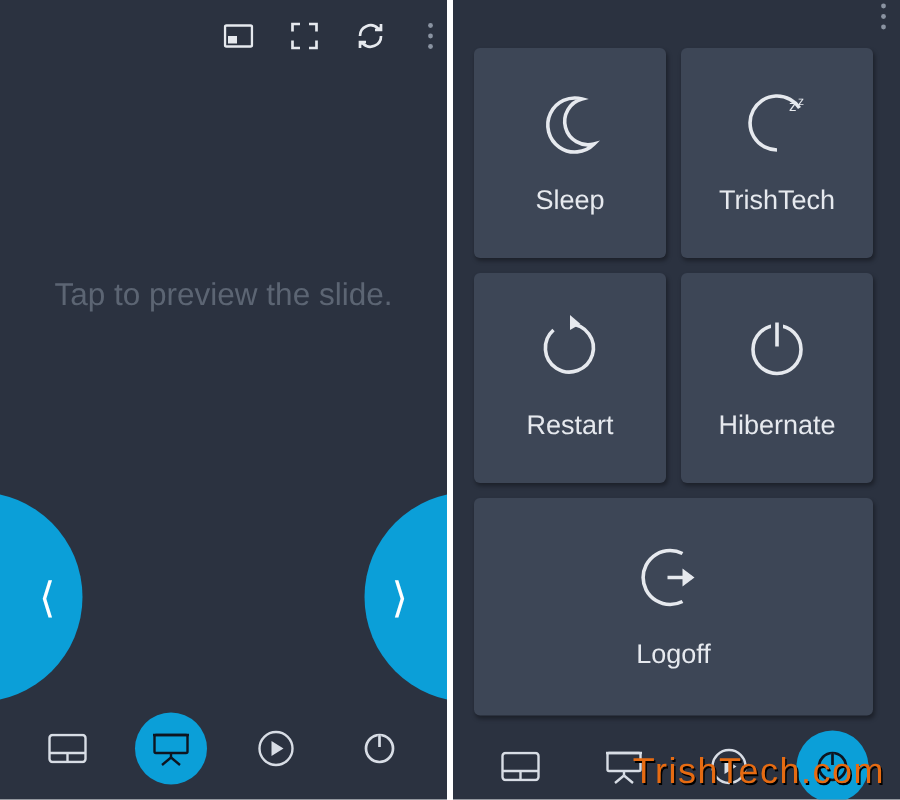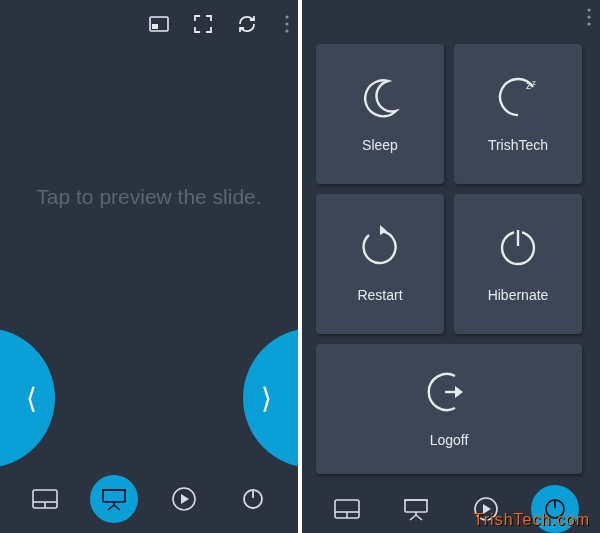--- a/index.html
+++ b/index.html
@@ -95,29 +95,29 @@
     border-radius: 4px;
     display:flex;
     flex-direction:column;
     align-items:center;
     justify-content:center;
     gap: 14px;
     cursor:pointer;
     box-shadow: 1px 2px 3px rgba(0,0,0,.35);
   }
   .tile.small { width: 128px; height: 140px; }
-  .tile.wide { width: 266px; height: 130px; }
-  .tile-label { color:#e6e9ee; font-size:14px; }
+  .tile.wide { width: 266px; height: 145px; }
+  .tile-label { color:#e6e9ee; font-size:18px; }
   .tile svg { stroke:#e6e9ee; fill:none; }
   
   .watermark {
     position:absolute;
     bottom: 4px; right: 10px;
     font-family: Impact, 'Arial Black', sans-serif;
-    font-size: 16px;
+    font-size: 24px;
     letter-spacing: 1px;
     color: #e66b12;
     text-shadow: 1px 1px 0 #000;
   }
 </style>
 </head>
 <body>
 
 <div class="screen">
   <div class="topbar">

